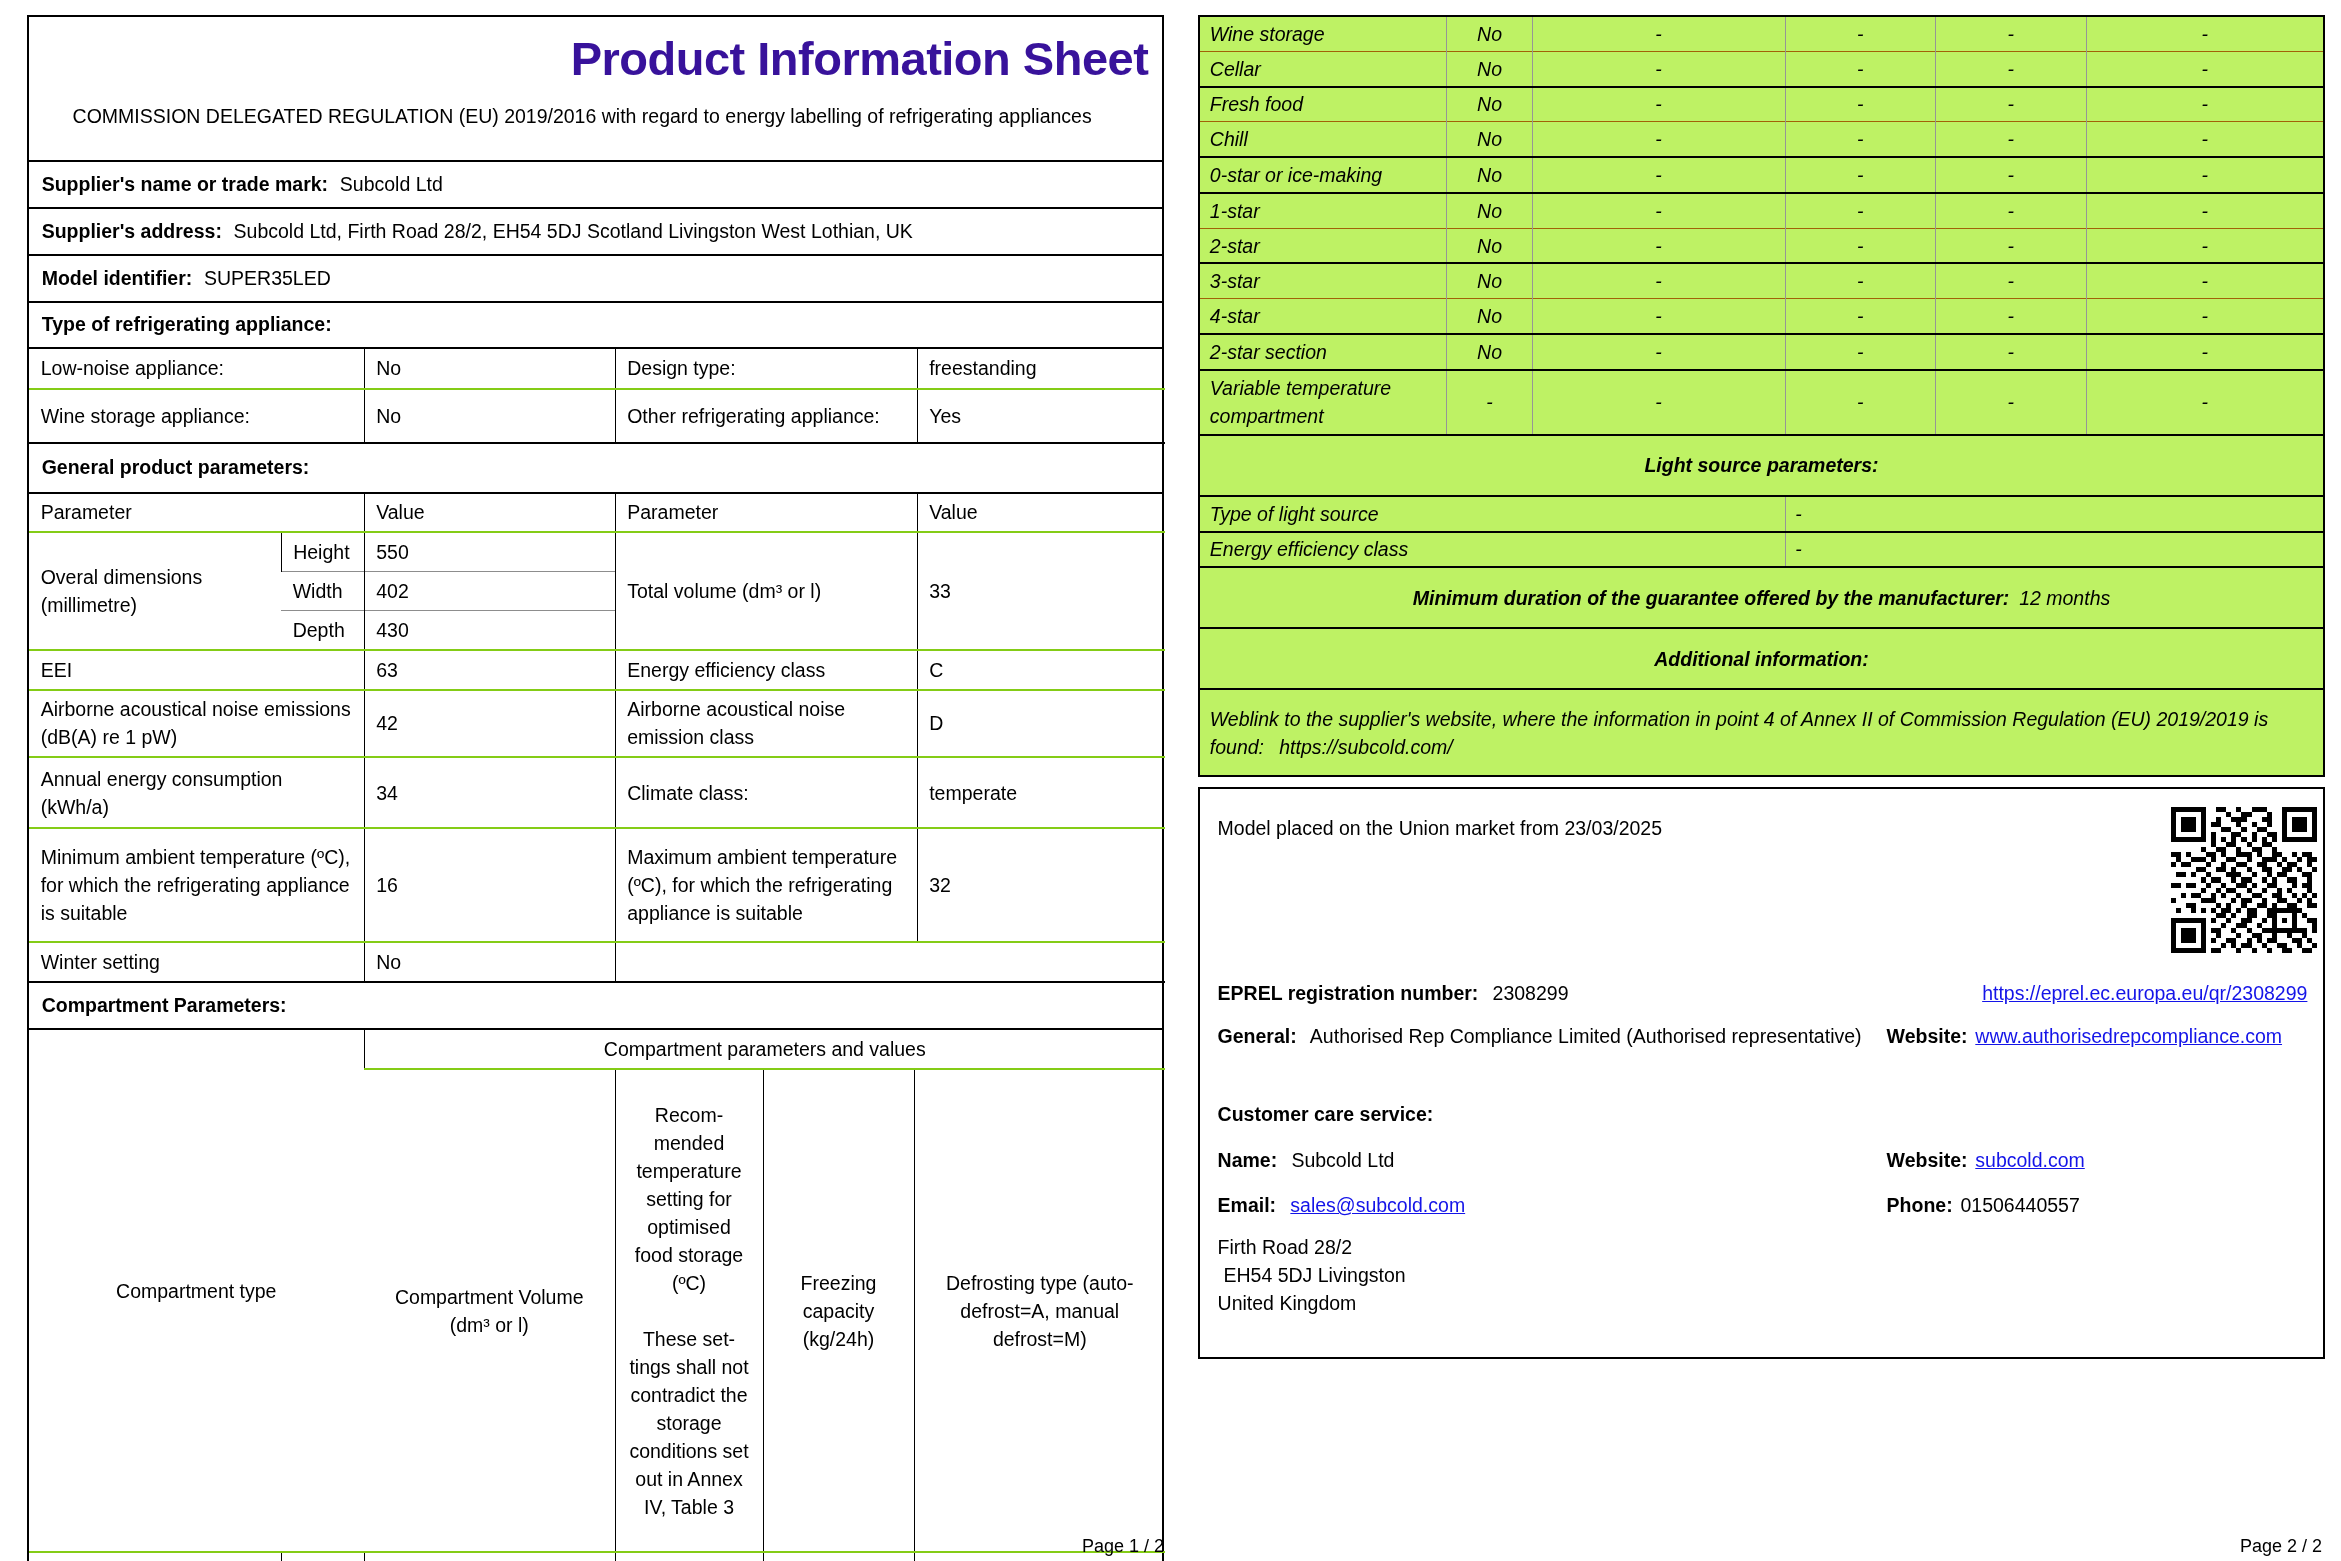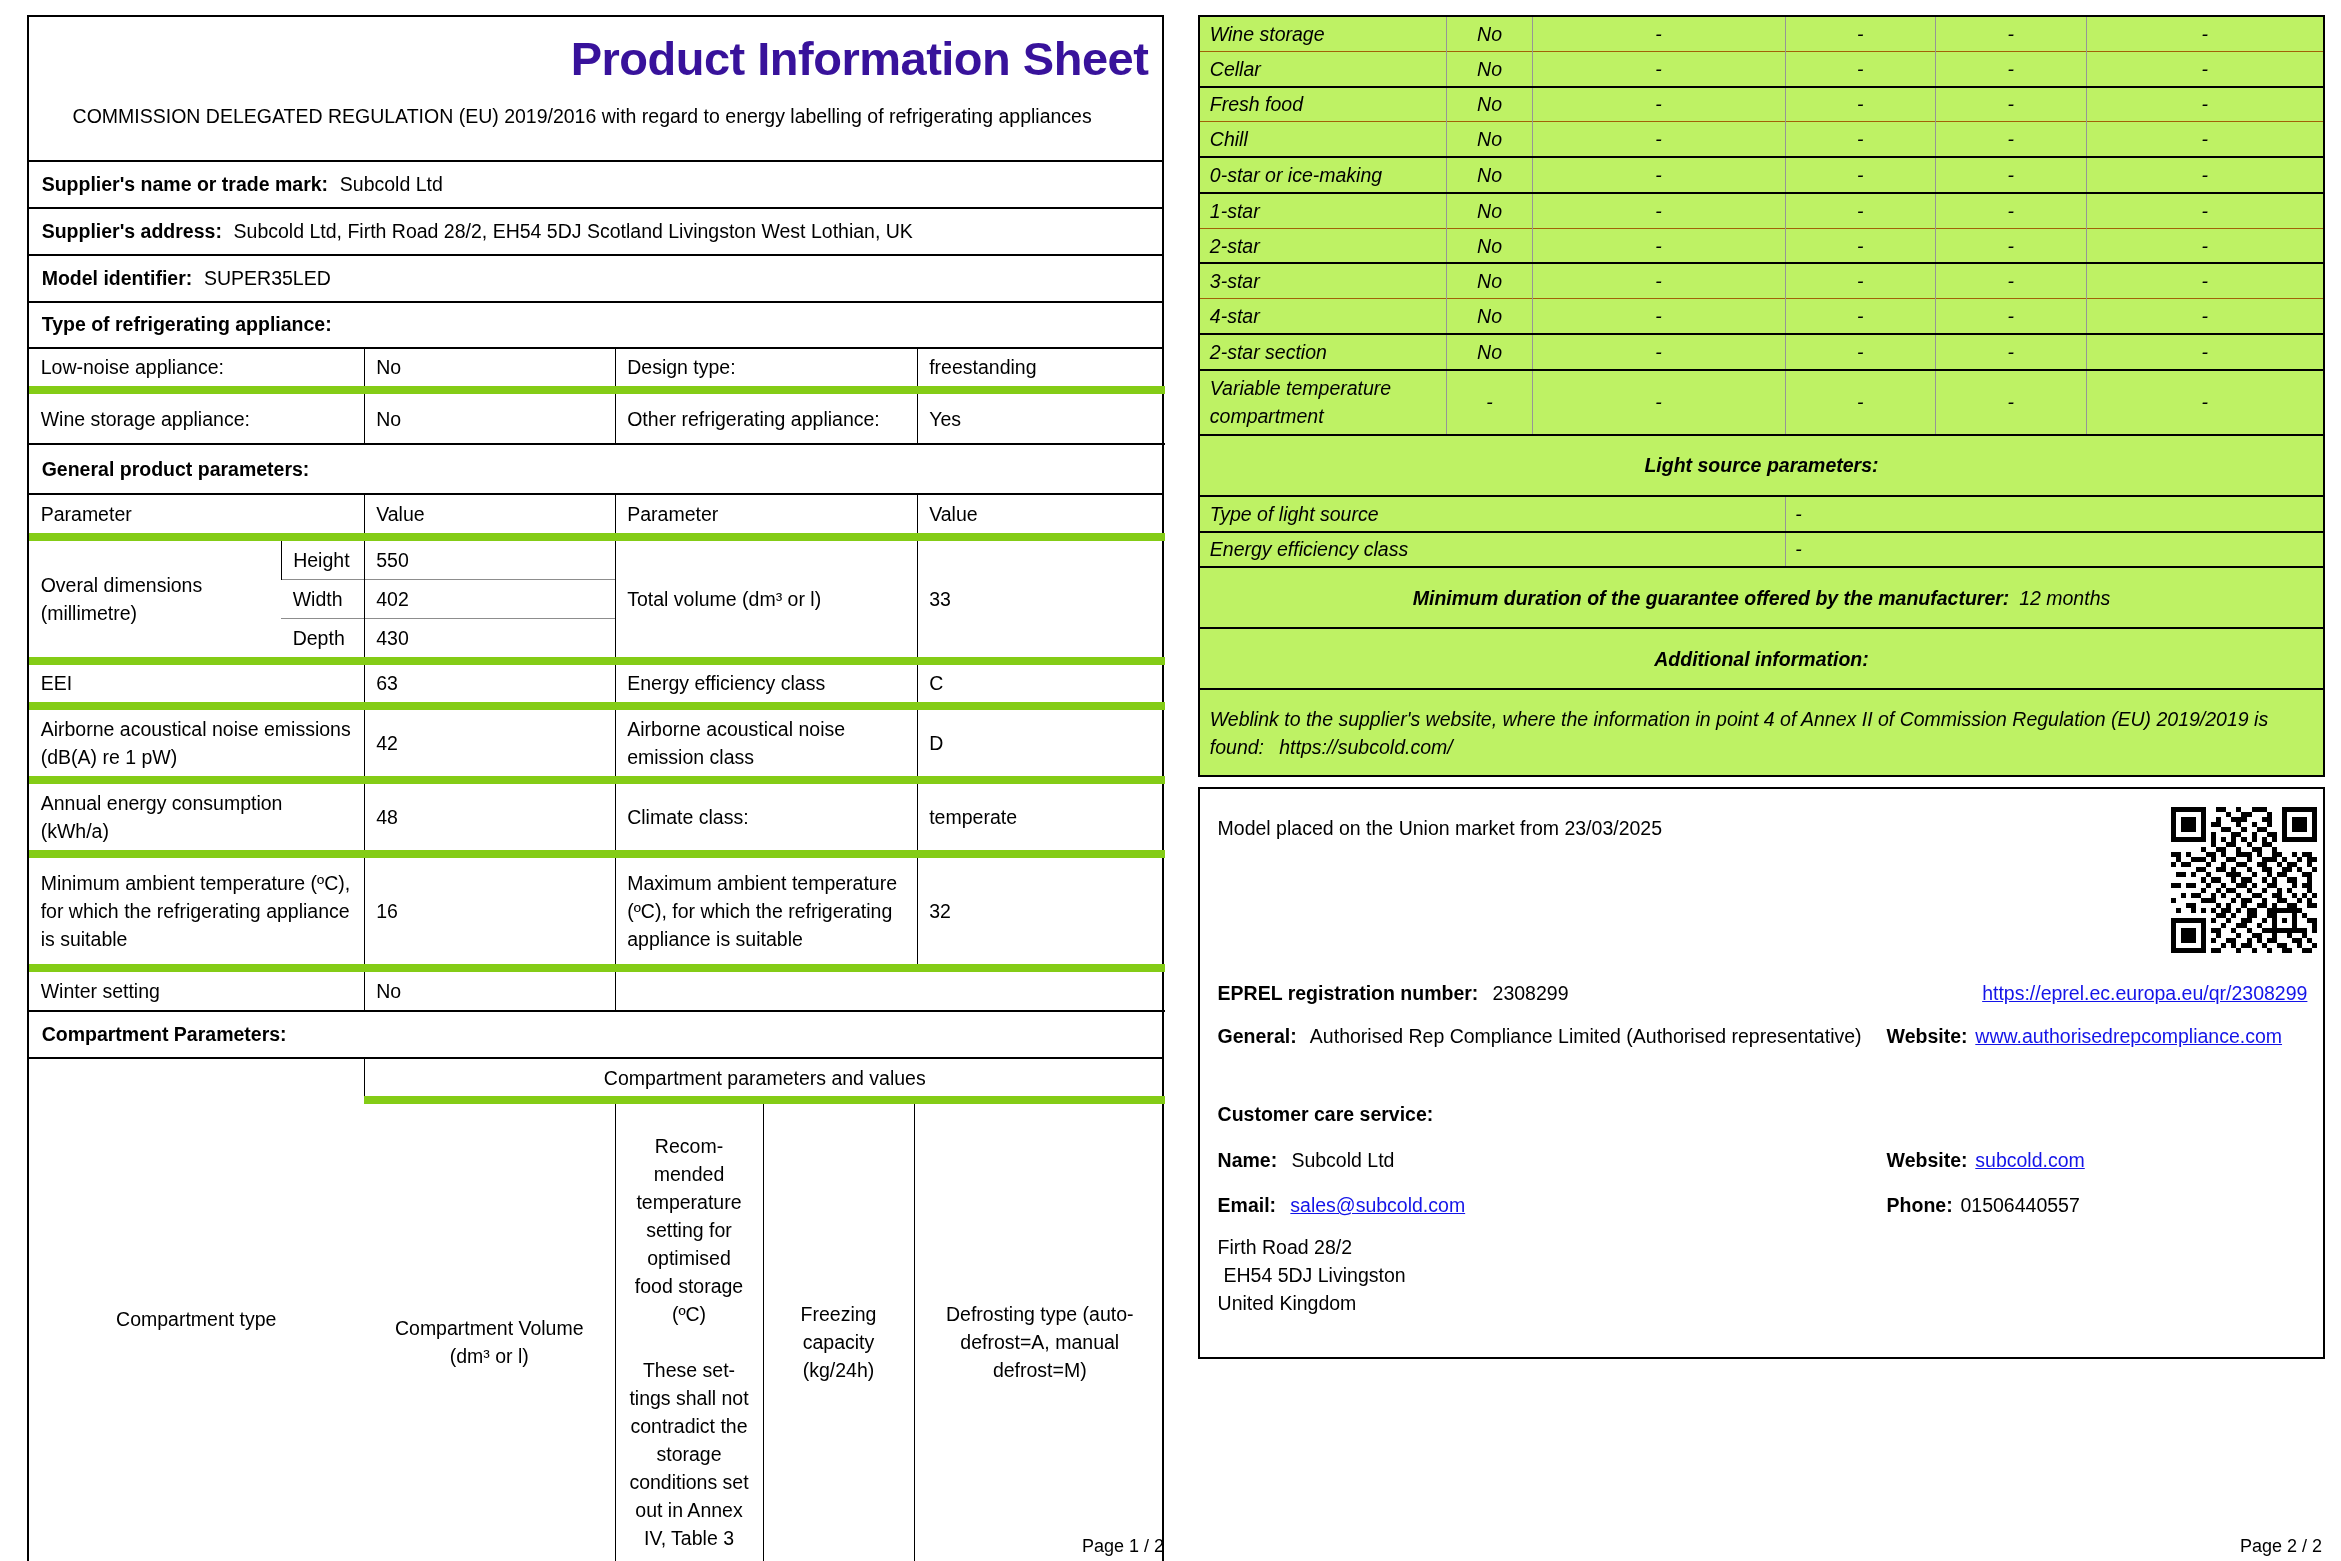--- a/index.html
+++ b/index.html
@@ -16,21 +16,21 @@
   .doc-title{font-size:47px;font-weight:bold;color:var(--title);letter-spacing:-0.5px;line-height:1.05;}
   .doc-sub{margin-top:19.5px;line-height:28px;max-width:1049px;}
   .lrow{display:flex;align-items:center;padding:0 12.7px;}
   .lrow b{margin-right:11.7px;white-space:nowrap;}
   .h90{height:44px}.h92{height:45px}.h93{height:45px}.h99{height:48px}
   .bold{font-weight:bold;}
 
   table.g{width:100%;border-collapse:collapse;table-layout:fixed;}
   .g td{vertical-align:middle;padding:4.9px 11.7px;border-left:1.5px solid #000;overflow:hidden;line-height:28px;}
   .g td:first-child{border-left:none;}
-  .g tr.bt td{border-top:8px solid #84cc16;}
+  .g tr.bt td{border-top:2px solid #84cc16;}
   .g tr.btthin td{border-top:1px solid #8d8d8d;}
   .rh68{height:33px}.rh71{height:35px}.rh74{height:36px}.rh77{height:38px}.rh83{height:40px}
   .rh111{height:54px}.rh127{height:62px}.rh145{height:71px}.rh234{height:114px}.rh990{height:483px}
   .just{text-align:justify;}
   .subl{padding:4.9px 5.9px;}
   .ctr{text-align:center;}
   #tcomp td{line-height:28px;}
   .tempcell div{margin:0;}
   .tempcell .gap{height:28px;}
 
@@ -158,21 +158,21 @@
       <td>C</td>
     </tr>
     <tr class="rh127 bt">
       <td colspan="2">Airborne acoustical noise emis­sions (dB(A) re 1 pW)</td>
       <td>42</td>
       <td>Airborne acoustical noise emission class</td>
       <td>D</td>
     </tr>
     <tr class="rh145 bt">
       <td colspan="2">Annual energy consumption (kWh/a)</td>
-      <td>48</td>
+      <td>34</td>
       <td>Climate class:</td>
       <td>temperate</td>
     </tr>
     <tr class="rh234 bt">
       <td colspan="2">Minimum ambient tempera­ture (ºC), for which the refrig­erating appliance is suitable</td>
       <td>16</td>
       <td>Maximum ambient tem­perature (ºC), for which the refrigerating appliance is suitable</td>
       <td>32</td>
     </tr>
     <tr class="rh83 bt">

